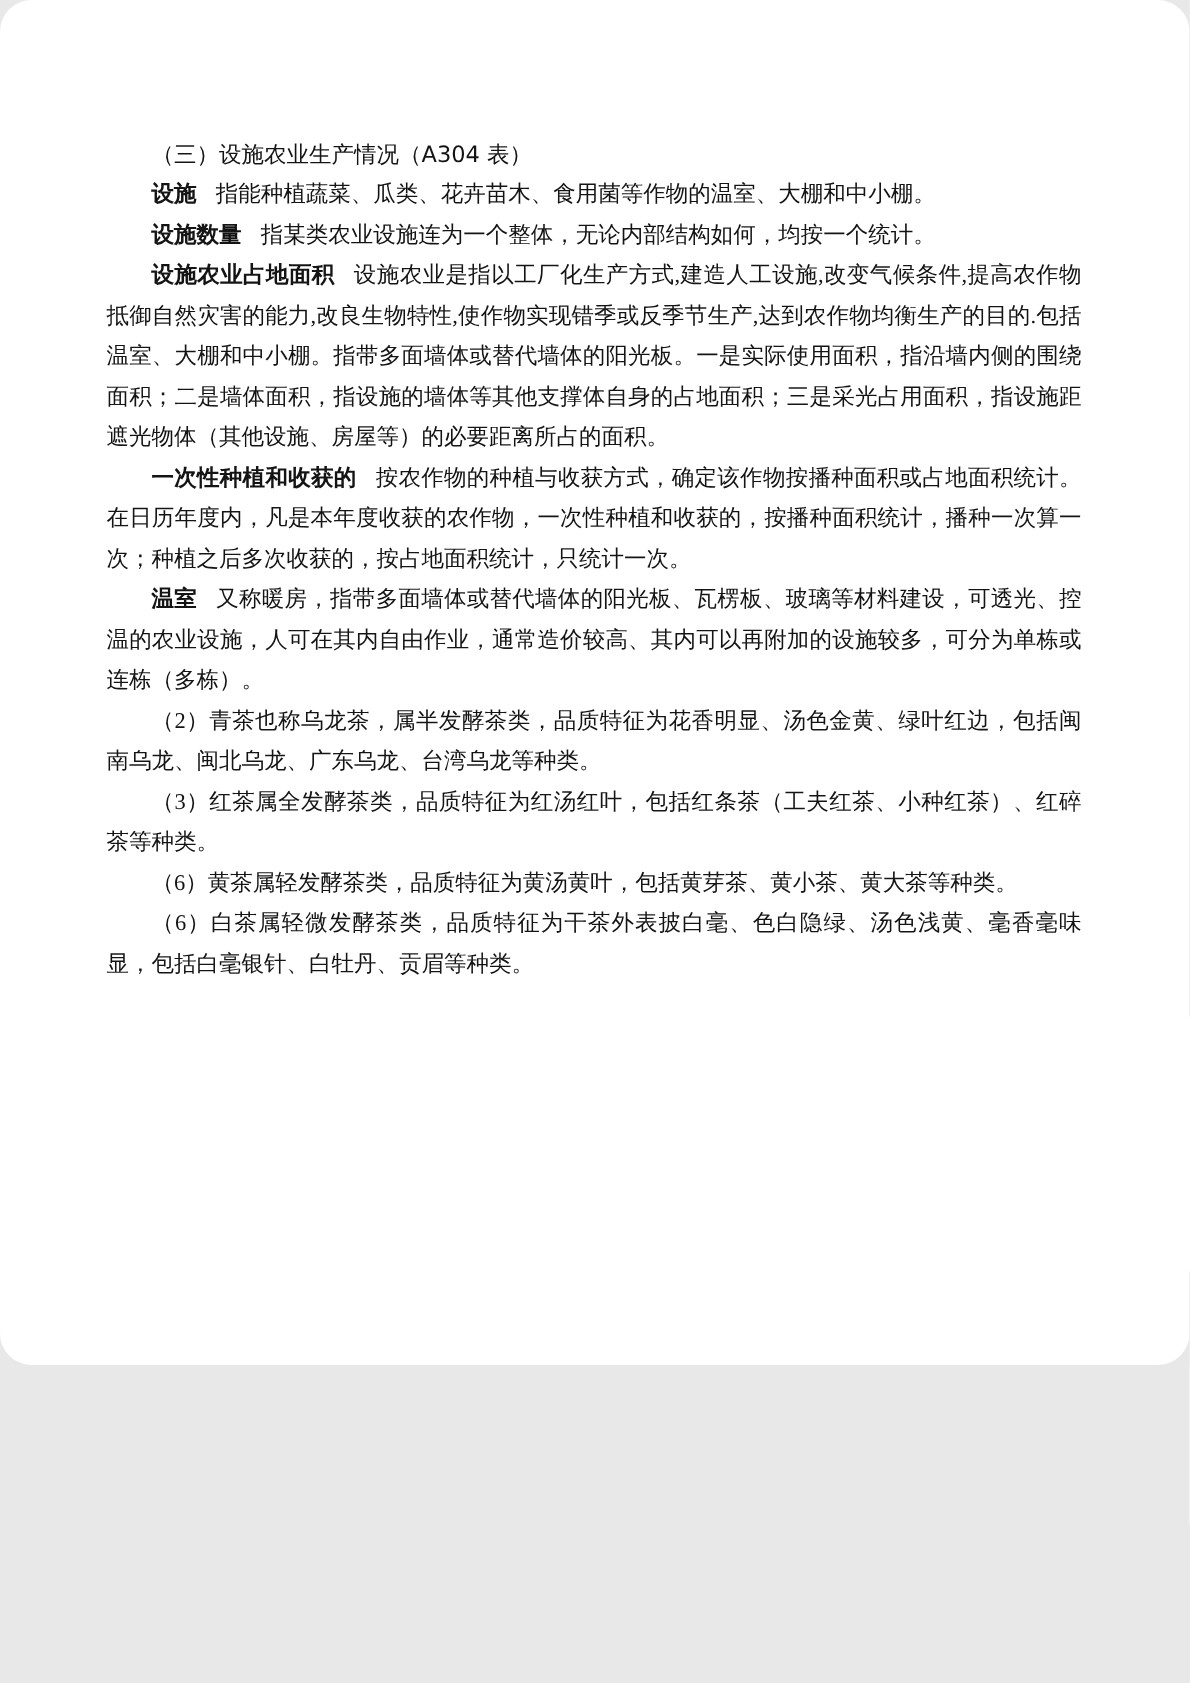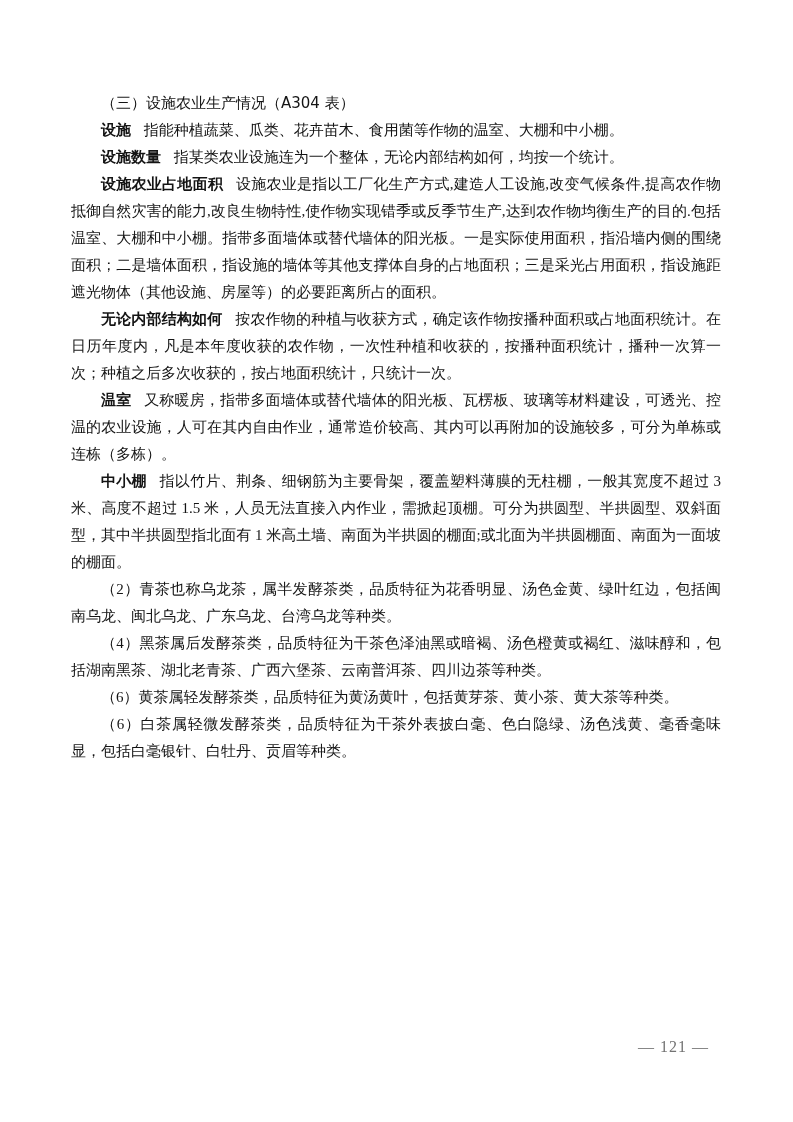--- a/index.html
+++ b/index.html
@@ -1,25 +1,26 @@
 <!DOCTYPE html>
 <html lang="zh"><head>
 <meta charset="utf-8">
 <style>
   * { margin: 0; padding: 0; box-sizing: border-box; }
   html, body { background: #e8e8e8; }
   .page {
     position: relative;
     width: 793px;
-    height: 1122px;
+    height: 910px;
     margin: 0 auto;
     background: #ffffff;
     color: #141414;
     font-family: "Liberation Serif", "DejaVu Serif", serif;
     overflow: hidden;
+    border-radius: 21px;
   }
   .content {
     position: absolute;
     left: 71px;
     top: 90px;
     width: 650px;
   }
   .content p, .content h3 {
     font-size: 15px;
     line-height: 27px;
@@ -57,36 +58,35 @@
 
     <div>
       <h3 class="heading">（三）设施农业生产情况（A304 表）</h3>
 
       <p><b class="term">设施</b><span>指能种植蔬菜、瓜类、花卉苗木、食用菌等作物的温室、大棚和中小棚。</span></p>
 
       <p><b class="term">设施数量</b><span>指某类农业设施连为一个整体，无论内部结构如何，均按一个统计。</span></p>
 
       <p><b class="term">设施农业占地面积</b><span>设施农业是指以工厂化生产方式,建造人工设施,改变气候条件,提高农作物抵御自然灾害的能力,改良生物特性,使作物实现错季或反季节生产,达到农作物均衡生产的目的.包括温室、大棚和中小棚。指带多面墙体或替代墙体的阳光板。一是实际使用面积，指沿墙内侧的围绕面积；二是墙体面积，指设施的墙体等其他支撑体自身的占地面积；三是采光占用面积，指设施距遮光物体（其他设施、房屋等）的必要距离所占的面积。</span></p>
 
-      <p><b class="term">无论内部结构如何</b><span>按农作物的种植与收获方式，确定该作物按播种面积或占地面积统计。在日历年度内，凡是本年度收获的农作物，一次性种植和收获的，按播种面积统计，播种一次算一次；种植之后多次收获的，按占地面积统计，只统计一次。</span></p>
+      <p><b class="term">一次性种植和收获的</b><span>按农作物的种植与收获方式，确定该作物按播种面积或占地面积统计。在日历年度内，凡是本年度收获的农作物，一次性种植和收获的，按播种面积统计，播种一次算一次；种植之后多次收获的，按占地面积统计，只统计一次。</span></p>
 
       <p><b class="term">温室</b><span>又称暖房，指带多面墙体或替代墙体的阳光板、瓦楞板、玻璃等材料建设，可透光、控温的农业设施，人可在其内自由作业，通常造价较高、其内可以再附加的设施较多，可分为单栋或连栋（多栋）。</span></p>
 
 
-      <p><b class="term">中小棚</b><span>指以竹片、荆条、细钢筋为主要骨架，覆盖塑料薄膜的无柱棚，一般其宽度不超过 3 米、高度不超过 1.5 米，人员无法直接入内作业，需掀起顶棚。可分为拱圆型、半拱圆型、双斜面型，其中半拱圆型指北面有 1 米高土墙、南面为半拱圆的棚面;或北面为半拱圆棚面、南面为一面坡的棚面。</span></p>
     </div>
 
     <div>
 
 
 
       <p><span>（2）青茶也称乌龙茶，属半发酵茶类，品质特征为花香明显、汤色金黄、绿叶红边，包括闽南乌龙、闽北乌龙、广东乌龙、台湾乌龙等种类。</span></p>
 
+      <p><span>（3）红茶属全发酵茶类，品质特征为红汤红叶，包括红条茶（工夫红茶、小种红茶）、红碎茶等种类。</span></p>
 
-      <p><span>（4）黑茶属后发酵茶类，品质特征为干茶色泽油黑或暗褐、汤色橙黄或褐红、滋味醇和，包括湖南黑茶、湖北老青茶、广西六堡茶、云南普洱茶、四川边茶等种类。</span></p>
 
       <p><span>（6）黄茶属轻发酵茶类，品质特征为黄汤黄叶，包括黄芽茶、黄小茶、黄大茶等种类。</span></p>
 
       <p><span>（6）白茶属轻微发酵茶类，品质特征为干茶外表披白毫、色白隐绿、汤色浅黄、毫香毫味显，包括白毫银针、白牡丹、贡眉等种类。</span></p>
     </div>
 
   </div>
 
   <div class="footer">— 121 —</div>
 </div>

